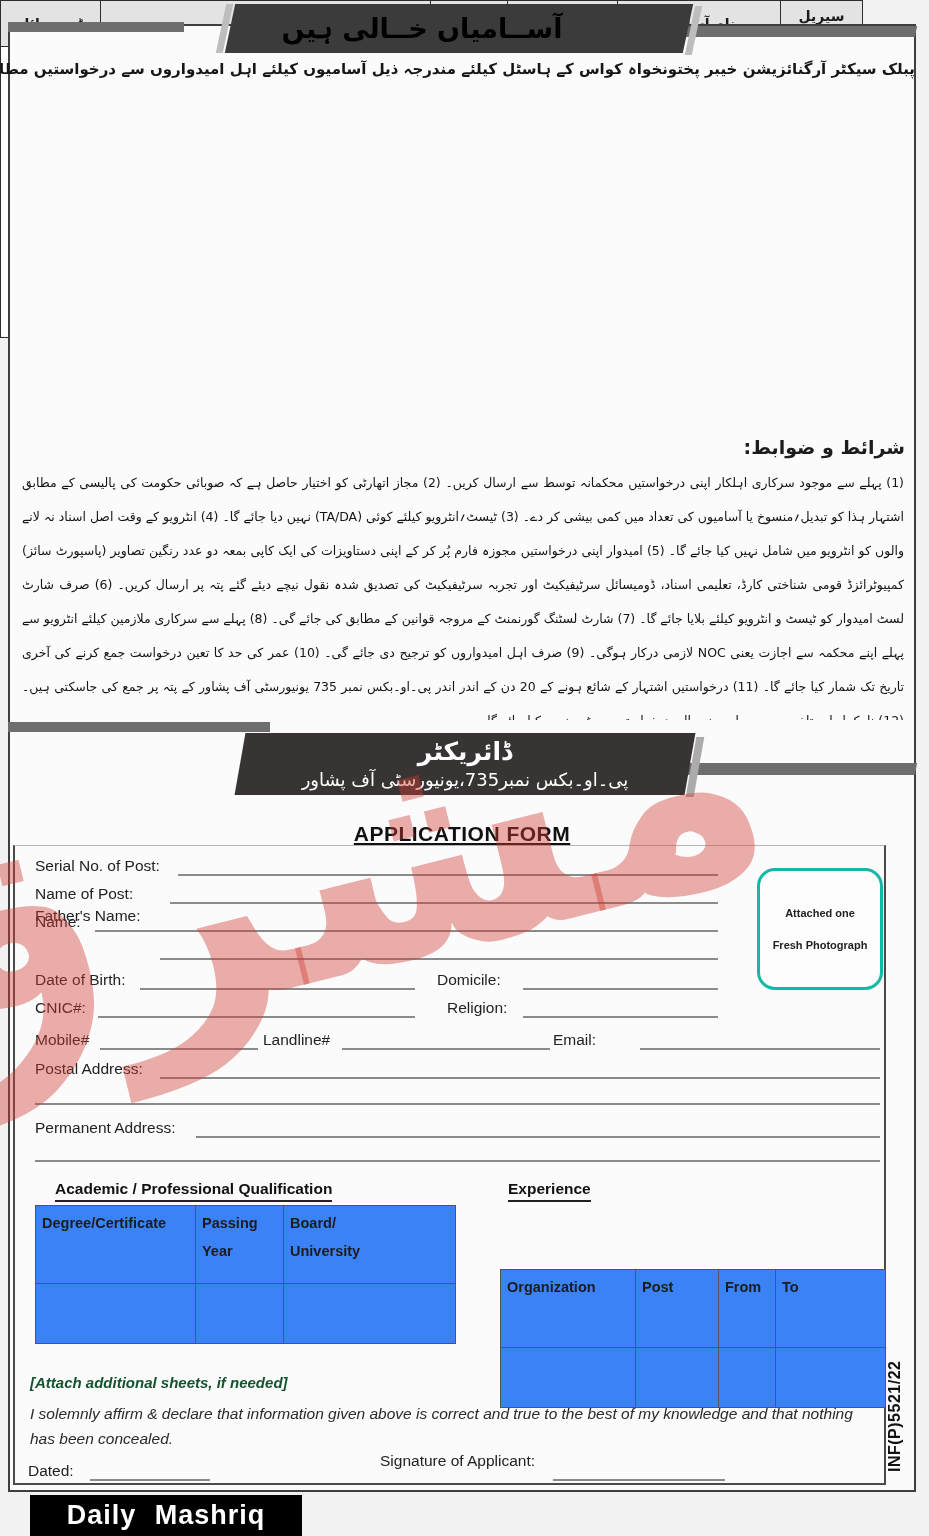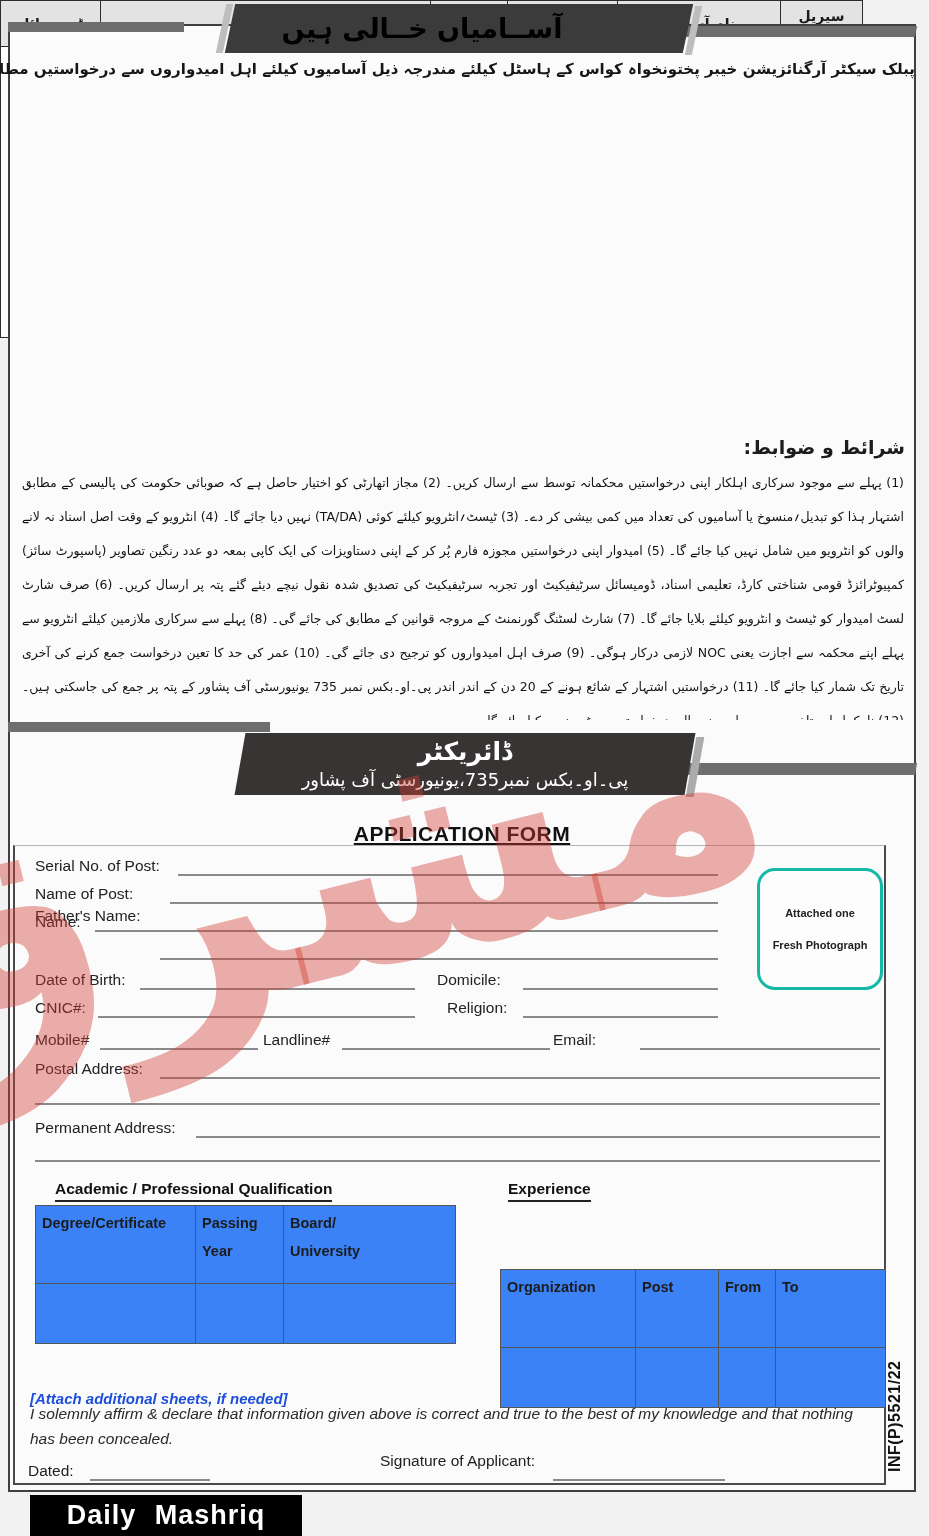--- a/index.html
+++ b/index.html
@@ -58,21 +58,21 @@
   #photo-box{left:757px;top:868px;width:126px;height:122px;border:3px solid #14b8a6;border-radius:18px;background:#fdfdfd;
     display:flex;flex-direction:column;align-items:center;justify-content:center;gap:20px;box-sizing:border-box;}
   #photo-box div{font-size:11px;font-weight:bold;color:#222;}
 
   .sec-heading{position:absolute;font-size:15.5px;font-weight:bold;border-bottom:2px solid #222;padding-bottom:2px;color:#111;}
 
   .mini-table{position:absolute;border-collapse:collapse;}
   .mini-table td,.mini-table th{border:1.5px solid #555;vertical-align:top;text-align:left;padding:4px 6px;font-size:14.5px;background:#3b82f6;box-sizing:border-box;}
   .mini-table th{font-weight:bold;white-space:pre-line;line-height:1.9;}
 
-  #attach-note{left:30px;top:1374px;font-size:15px;font-weight:bold;font-style:italic;color:#1d4ed8;margin-top:16px;}
+  #attach-note{left:30px;top:1374px;font-size:15px;font-weight:bold;font-style:italic;color:#14532d;}
   #declaration{left:30px;top:1402px;width:842px;font-size:15.5px;font-style:italic;line-height:1.6;color:#2a2a2a;}
 
   #inf-ref{left:886px;top:1345px;height:142px;width:26px;writing-mode:vertical-rl;transform:rotate(180deg);
     font-size:16px;font-weight:bold;letter-spacing:0.5px;color:#111;text-align:center;}
 
   #footer-banner{left:30px;top:1495px;width:272px;height:41px;background:#000;display:flex;align-items:center;justify-content:center;}
   #footer-banner span{color:#fff;font-size:27px;font-weight:bold;word-spacing:10px;letter-spacing:1px;}
 </style>
 </head>
 <body>

